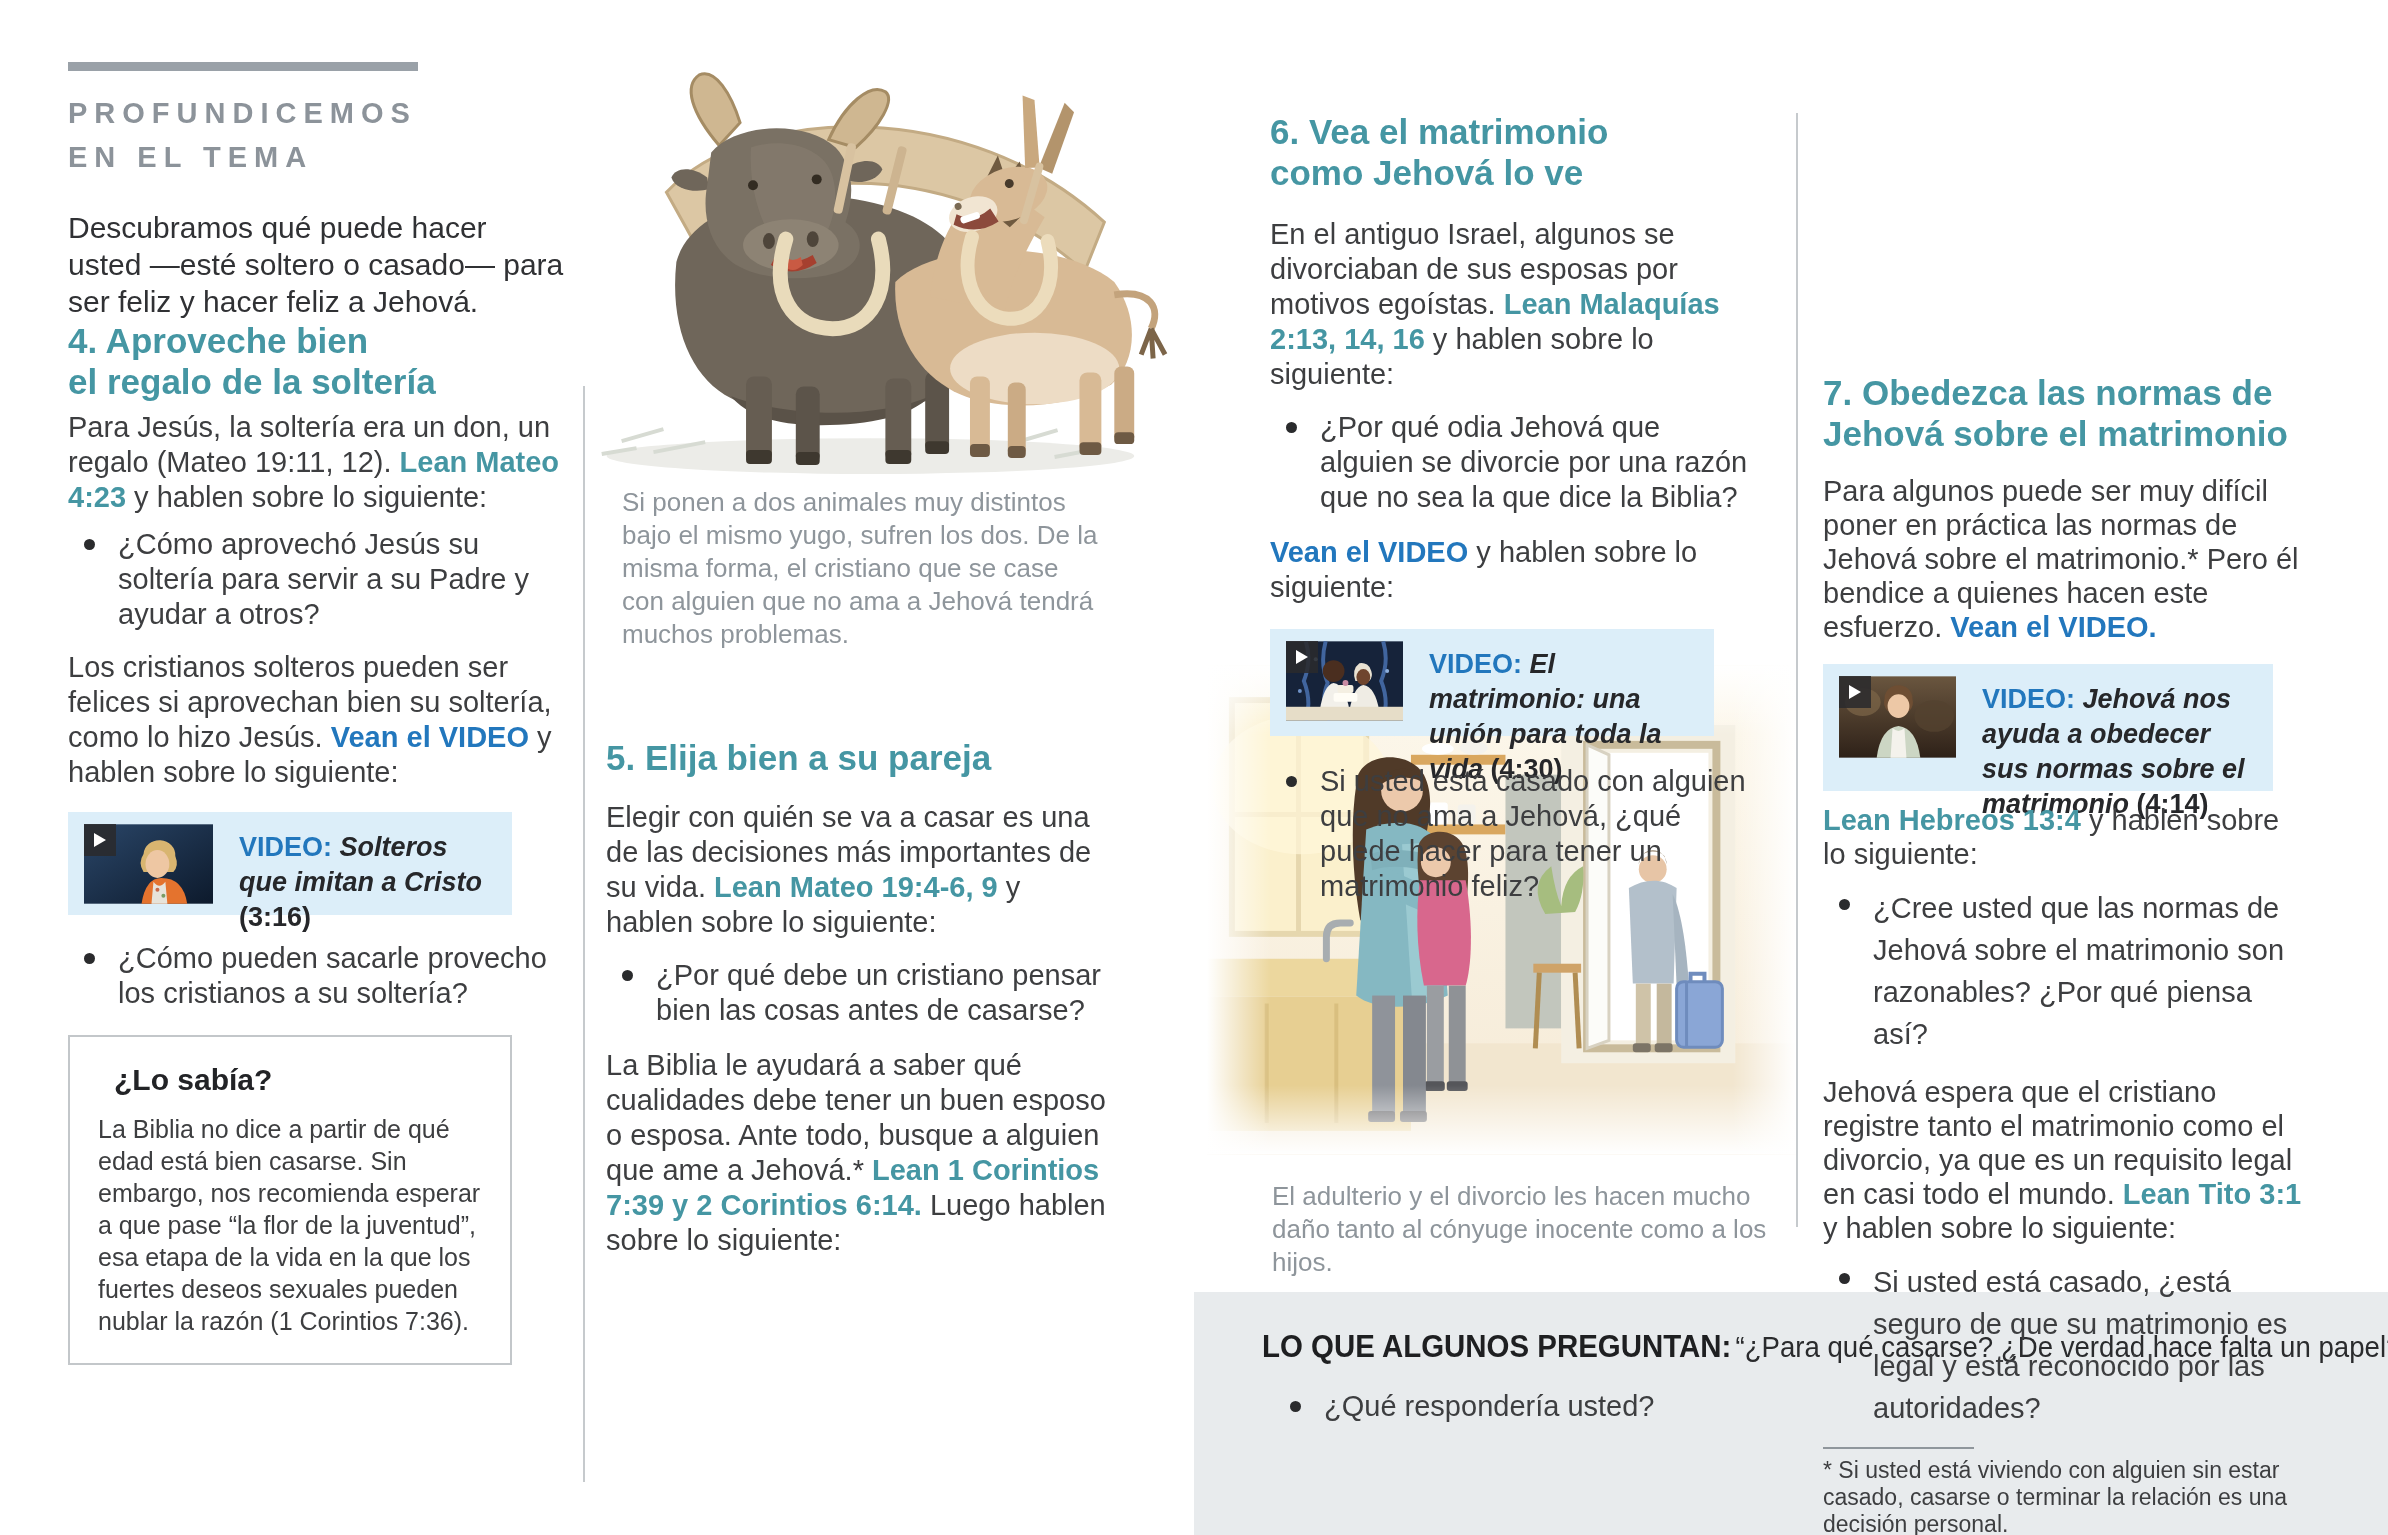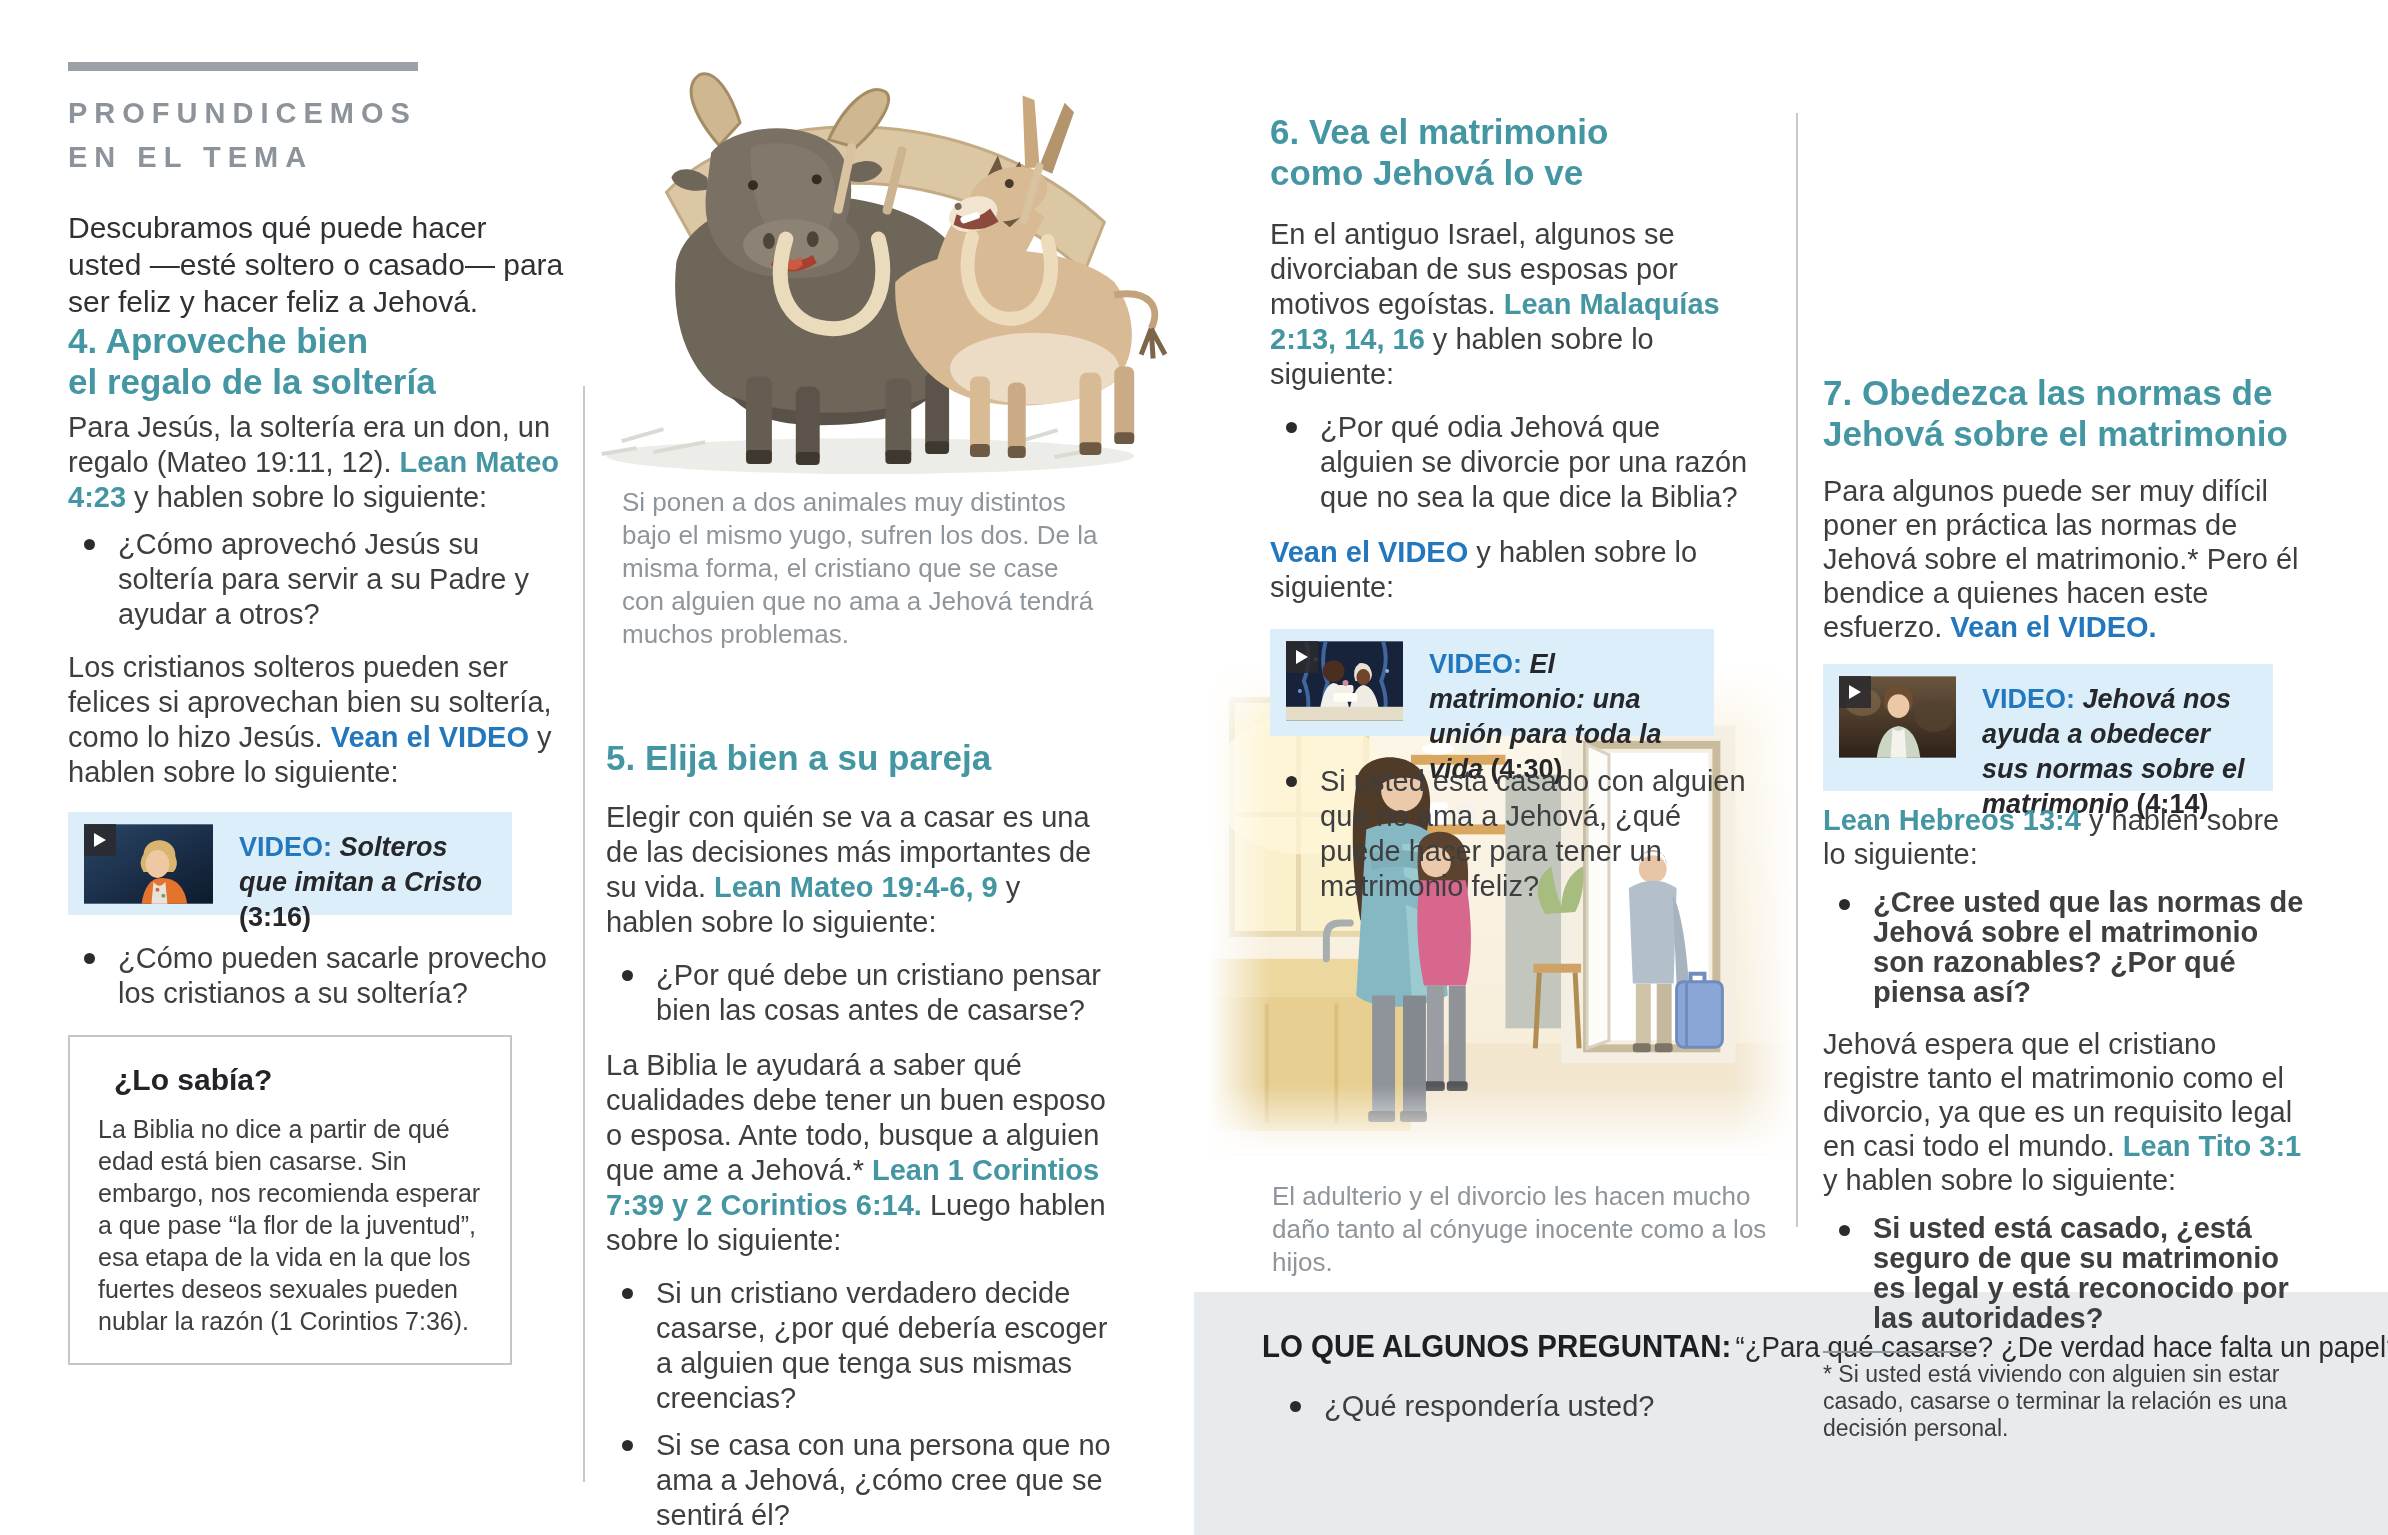--- a/index.html
+++ b/index.html
@@ -17,21 +17,21 @@
 
   h2.sec{margin:0;font-size:35px;line-height:41px;color:#4596a3;font-weight:bold;}
   .mt-head1{margin-top:70px;}
   p.body{margin:0;font-size:29px;line-height:35px;color:#3d3e40;}
   #col4 p.body{line-height:34px;}
   .teal-link{color:#4596a3;font-weight:bold;text-decoration:none;cursor:pointer;}
   .blue-link{color:#2277bd;font-weight:bold;text-decoration:none;cursor:pointer;}
 
   ul.blist{list-style:none;margin:0;padding:0 0 0 14px;}
   ul.blist li{position:relative;padding-left:36px;font-size:29px;line-height:35px;color:#3d3e40;}
-  #col4 ul.blist li{line-height:30px;font-weight:bold;}
+  #col4 ul.blist li{line-height:42px;}
   ul.blist li + li{margin-top:12px;}
   ul.blist li::before{content:"";position:absolute;left:2px;top:12px;width:11px;height:11px;
         border-radius:50%;background:#2a2b2d;}
 
   .video-box{background:#dceef9;display:flex;align-items:flex-start;padding:12px 16px;box-sizing:border-box;}
   .thumb{position:relative;flex:0 0 auto;line-height:0;cursor:pointer;}
   .thumb svg{display:block;}
   .play{position:absolute;left:0;top:0;width:32px;height:32px;background:rgba(42,42,44,.88);
         display:flex;align-items:center;justify-content:center;}
   .vtext{font-size:27px;line-height:35px;padding-left:26px;padding-top:6px;color:#26272a;}
@@ -311,24 +311,20 @@
     </p>
 
     <ul class="blist" style="margin-top:18px;">
       <li><span>¿Por qué debe un cristiano pensar bien las cosas antes de casarse?</span></li>
     </ul>
 
     <p class="body" style="margin-top:20px;">
       <span>La Biblia le ayudará a saber qué cualidades debe tener un buen esposo o esposa. Ante todo, busque a alguien que ame a Jehová.* </span><a class="teal-link">Lean 1 Corintios 7:39 y 2 Corintios 6:14.</a><span> Luego hablen sobre lo siguiente:</span>
     </p>
 
-    <ul class="blist" style="margin-top:18px;">
-      <li><span>Si un cristiano verdadero decide casarse, ¿por qué debería escoger a alguien que tenga sus mismas creencias?</span></li>
-      <li><span>Si se casa con una persona que no ama a Jehová, ¿cómo cree que se sentirá él?</span></li>
-    </ul>
 
   </div>
 
   <div class="col" id="col3">
     <h2 class="sec">
       <span>6. Vea el matrimonio</span><br>
       <span>como Jehová lo ve</span>
     </h2>
 
     <p class="body" style="margin-top:24px;">

